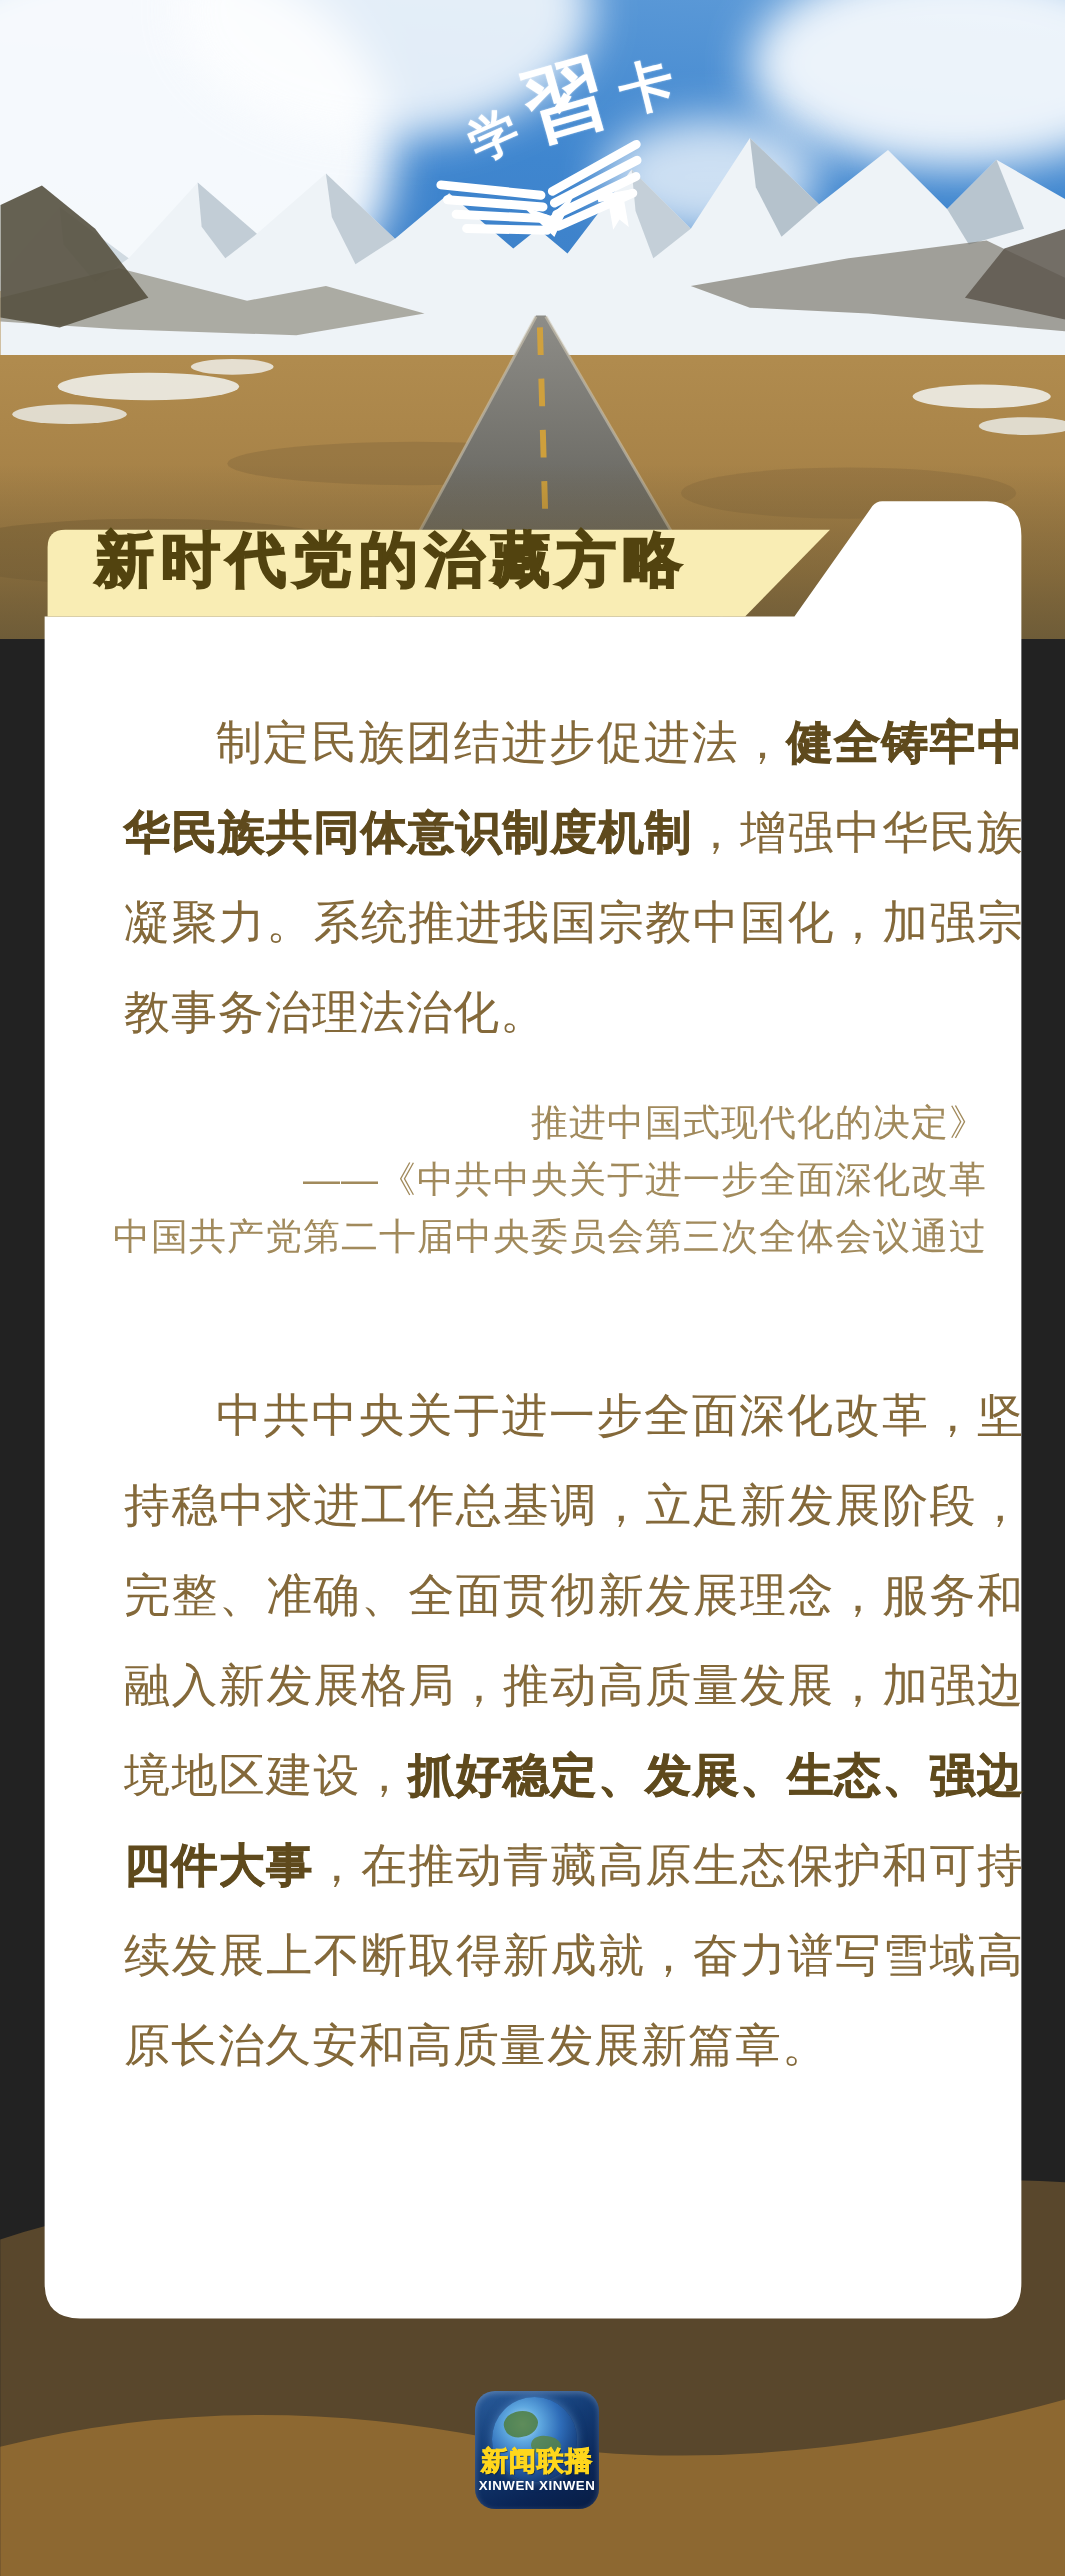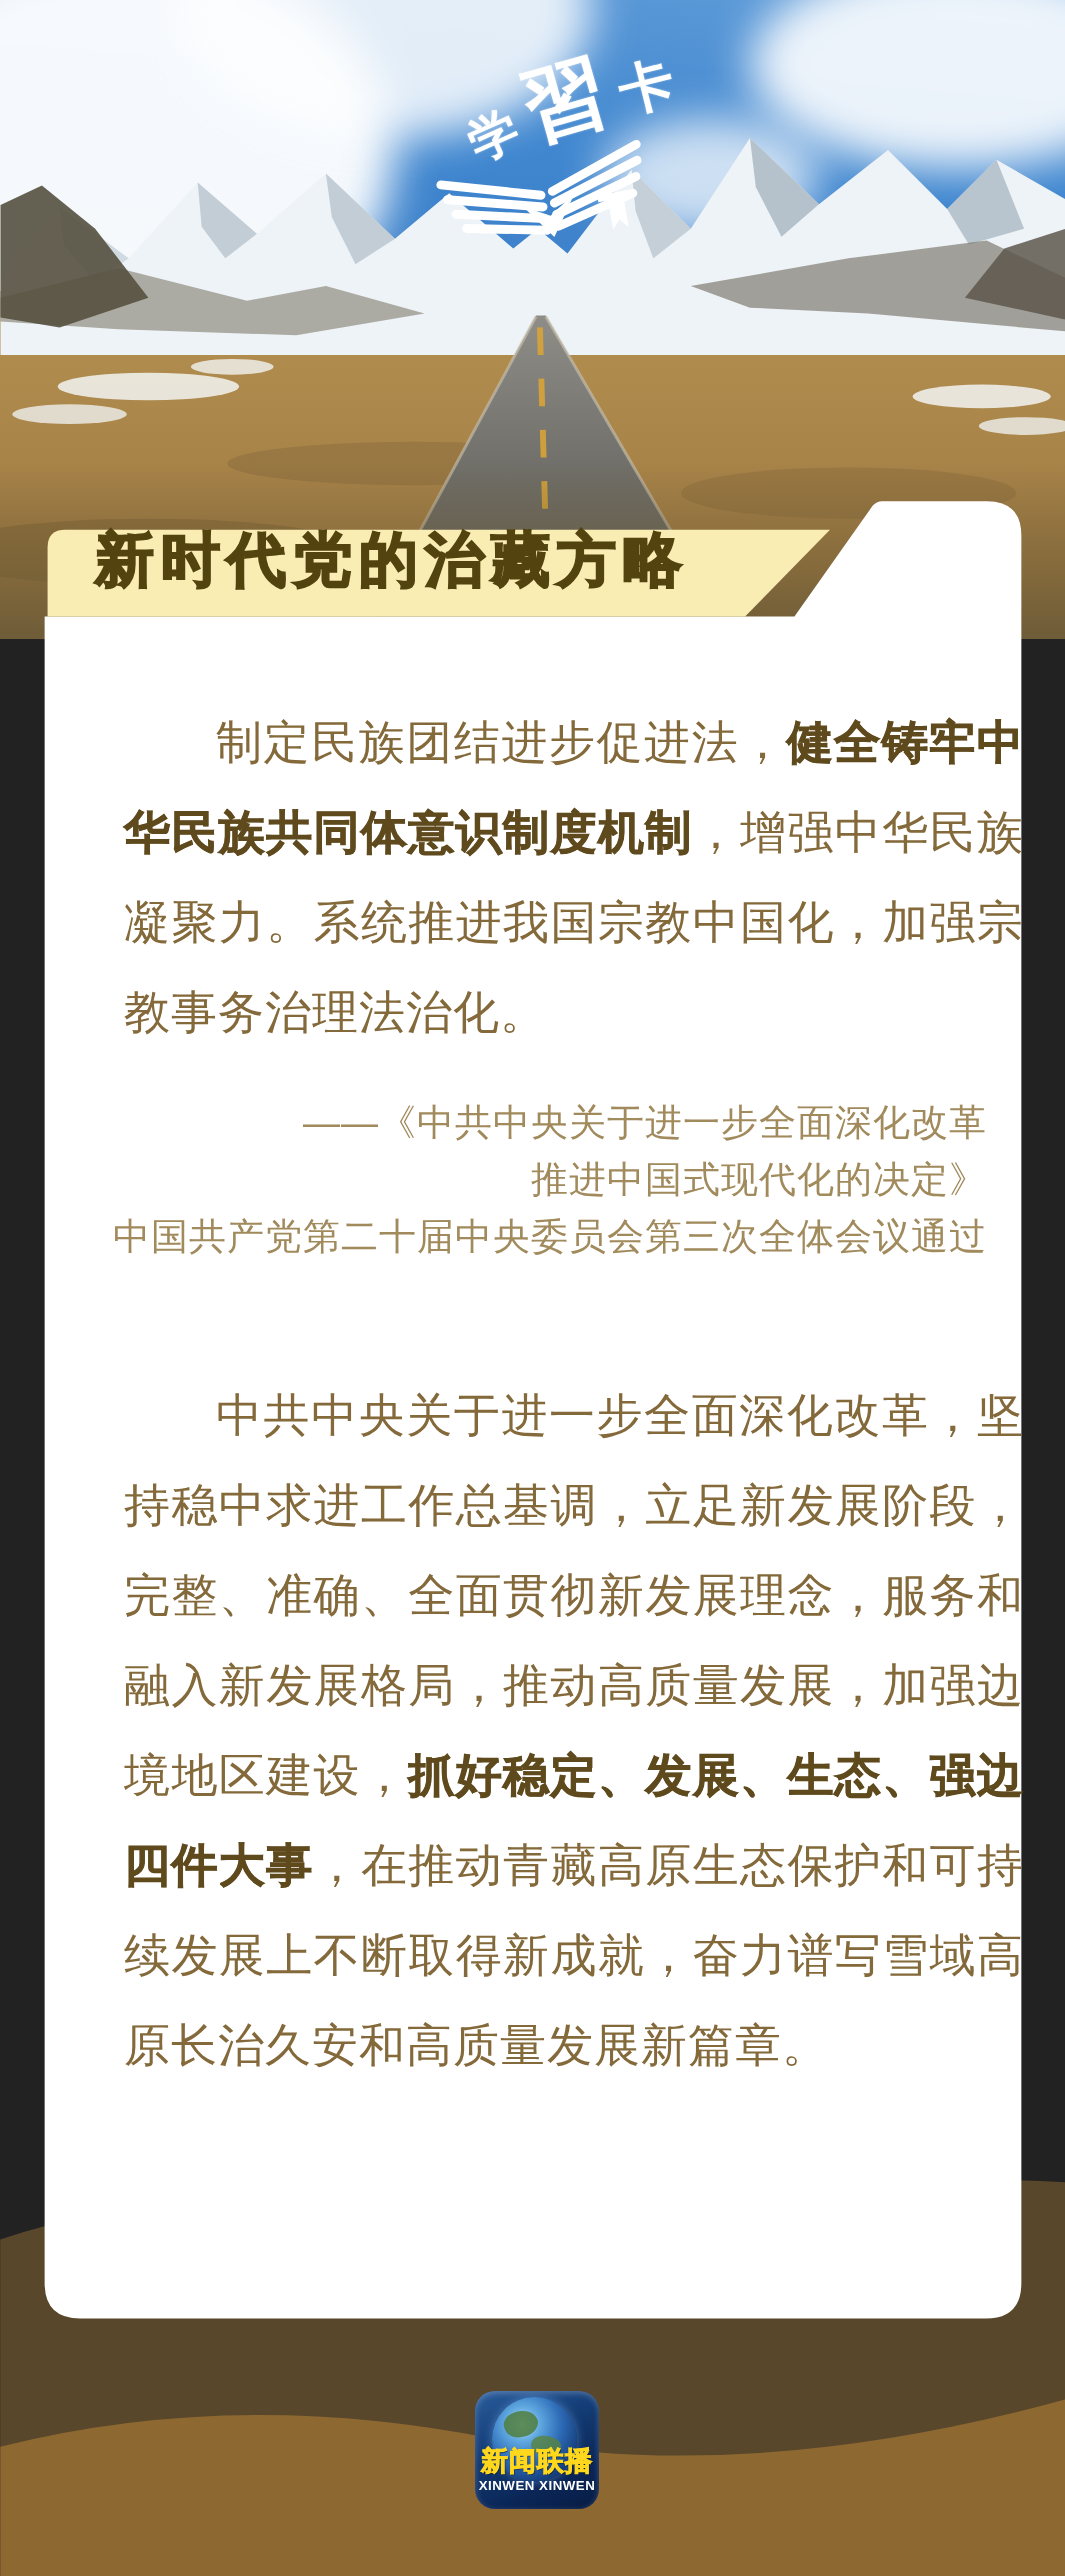--- a/index.html
+++ b/index.html
@@ -160,22 +160,22 @@
   <svg class="shapes" width="1066" height="2576" viewBox="0 0 1080 2611" style="z-index:2;">
     <path d="M45,625 H805 L884,513 Q888,508 894,508 H1000 Q1035,508 1035,543 V2314 Q1035,2350 999,2350 H81 Q45,2350 45,2314 Z" fill="#ffffff"></path>
     <path d="M66,537 H841 L755,625 H48 V555 Q48,537 66,537 Z" fill="#f9edb4"></path>
   </svg>
 
   <div class="title" style="z-index:3;">新时代党的治藏方略</div>
 
   <div class="quote q1" style="z-index:3;"><span>制定民族团结进步促进法，</span><b>健全铸牢中华民族共同体意识制度机制</b><span>，增强中华民族凝聚力。系统推进我国宗教中国化，加强宗教事务治理法治化。</span></div>
 
   <div class="attr a1" style="z-index:3;">
+    <div>推进中国式现代化的决定》</div>
     <div>——《中共中央关于进一步全面深化改革</div>
-    <div>推进中国式现代化的决定》</div>
     <div>中国共产党第二十届中央委员会第三次全体会议通过</div>
   </div>
 
   <div class="quote q2" style="z-index:3;"><span>中共中央关于进一步全面深化改革，坚持稳中求进工作总基调，立足新发展阶段，完整、准确、全面贯彻新发展理念，服务和融入新发展格局，推动高质量发展，加强边境地区建设，</span><b>抓好稳定、发展、生态、强边四件大事</b><span>，在推动青藏高原生态保护和可持续发展上不断取得新成就，奋力谱写雪域高原长治久安和高质量发展新篇章。</span></div>
 
 
   <div class="xwlb" style="z-index:3;">
     <div class="earth"></div>
     <div class="cn">新闻联播</div>
     <div class="en">XINWEN XINWEN</div>

